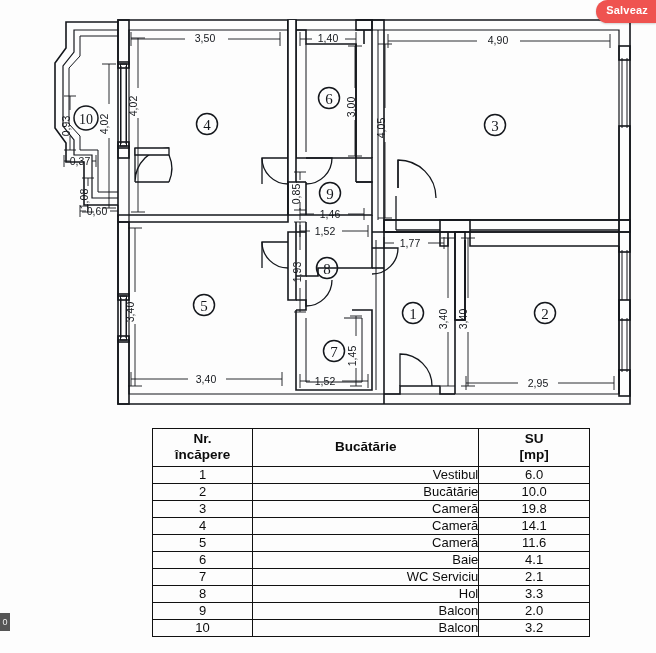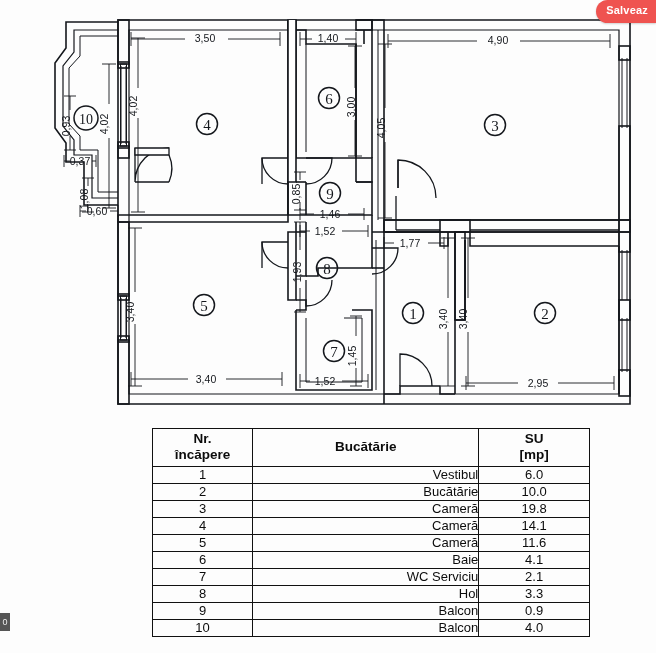--- a/index.html
+++ b/index.html
@@ -389,24 +389,24 @@
           <td class="cell-su">2.1</td>
         </tr>
         <tr>
           <td class="cell-nr">8</td>
           <td class="cell-dest">Hol</td>
           <td class="cell-su">3.3</td>
         </tr>
         <tr>
           <td class="cell-nr">9</td>
           <td class="cell-dest">Balcon</td>
-          <td class="cell-su">0.9</td>
+          <td class="cell-su">2.0</td>
         </tr>
         <tr>
           <td class="cell-nr">10</td>
           <td class="cell-dest">Balcon</td>
-          <td class="cell-su">4.0</td>
+          <td class="cell-su">3.2</td>
         </tr>
       </tbody>
   </table>
 
   <div class="wm"></div>
 </div>
 
 </body></html>

